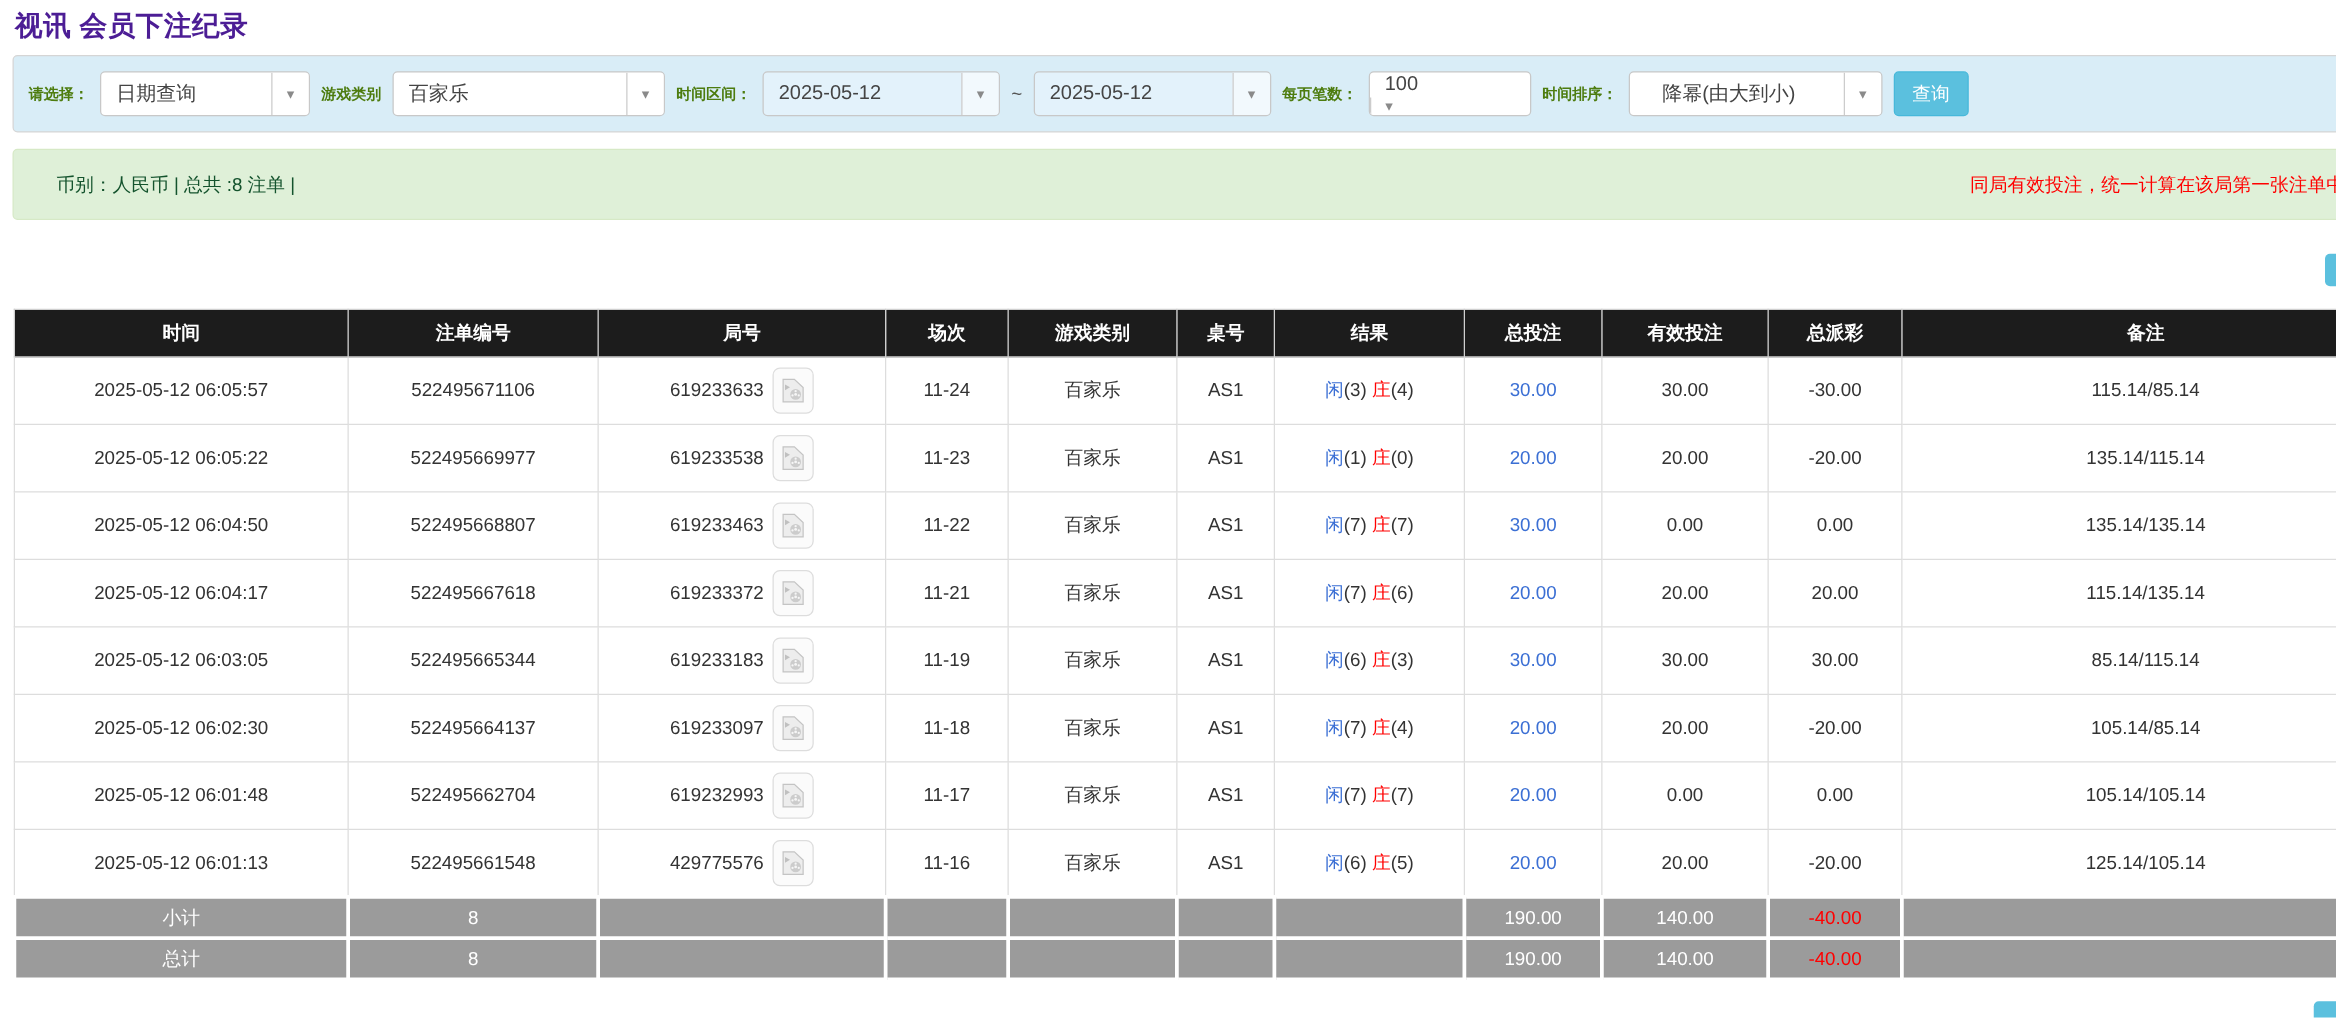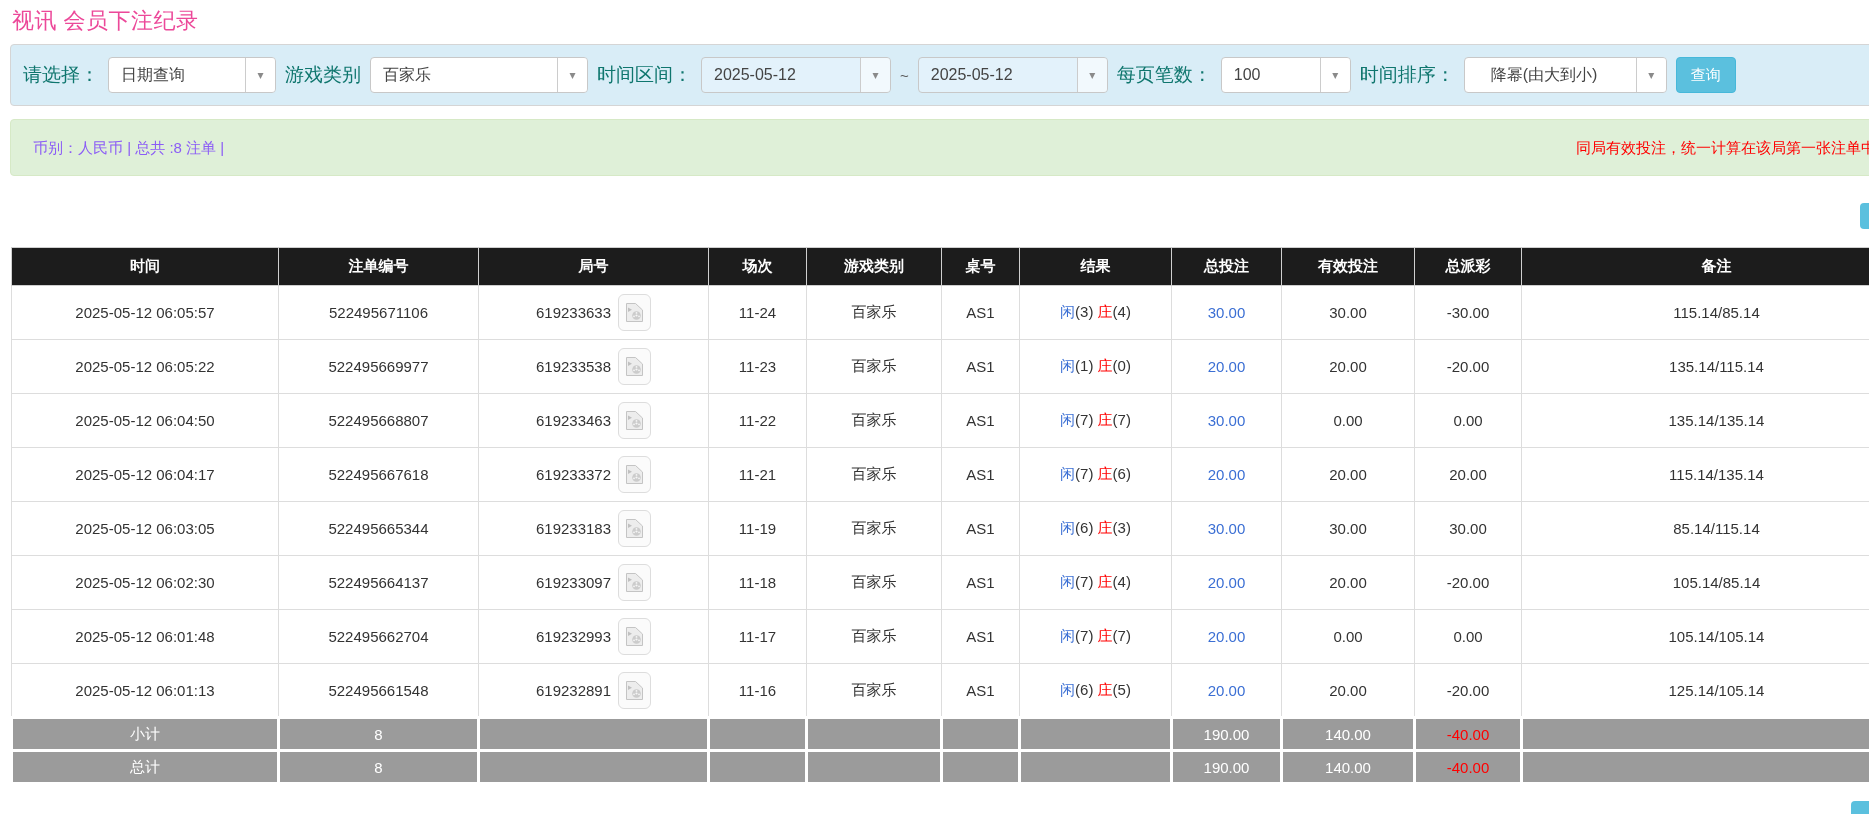--- a/index.html
+++ b/index.html
@@ -6,74 +6,74 @@
   html, body { width: 1869px; height: 814px; }
   body {
     font-family: "Liberation Sans", "DejaVu Sans", sans-serif;
     background: #fff;
     position: relative;
     overflow: hidden;
     color: #333;
   }
   .page-title {
     position: absolute; left: 12px; top: 6px;
-    font-size: 22px; font-weight: 400; color: #ec4899;
+    font-size: 22px; font-weight: 700; color: #4c1d95;
     letter-spacing: 0.5px;
   }
   
   .filter-panel {
     position: absolute; left: 10px; top: 44px;
     width: 1880px; height: 62px;
     background: #d9edf7;
     border: 1px solid #d5d5d5;
     border-radius: 4px;
     display: flex; align-items: center;
     padding: 0 12px; gap: 9px;
     white-space: nowrap;
   }
-  .flabel { font-size: 19px; font-weight: normal; color: #0f766e; }
+  .flabel { font-size: 12px; font-weight: bold; color: #4d7c0f; }
   .select {
     height: 36px; background: #fff;
     border: 1px solid #c8c8c8; border-radius: 4px;
     display: inline-flex; align-items: stretch;
     overflow: hidden; cursor: pointer;
   }
   .select .sel-val {
     display: flex; align-items: center;
     padding: 0 12px; font-size: 16px; color: #444; flex: 1;
   }
   .select .sel-arrow {
     width: 30px; border-left: 1px solid #ccc;
     display: flex; align-items: center; justify-content: center;
     color: #8a8a8a; font-size: 12px; background: rgba(255,255,255,.55);
   }
   .select.date { background: #e3f2fb; }
   .w-query { width: 168px; }
   .w-game  { width: 218px; }
   .w-date  { width: 190px; justify-content: space-between; }
-  .w-per   { width: 130px; }
+  .w-per   { width: 130px; flex-direction: column; }
   .w-sort  { width: 203px; padding-left: 14px; }
   .tilde { font-size: 15px; color: #555; }
   .btn-search {
     height: 36px; padding: 0 14px;
     background: #5bc0de; color: #fff;
     border: 1px solid #46b8da; border-radius: 4px;
     font-size: 15px; cursor: pointer;
     font-family: inherit;
   }
   
   .summary-bar {
     position: absolute; left: 10px; top: 119px;
     width: 1880px; height: 57px;
     background: #dff0d8;
     border: 1px solid #d6e9c6; border-radius: 4px;
   }
   .summary-left {
-    position: absolute; left: 22px; top: 50%; transform: translateY(-50%);
-    font-size: 15px; color: #8b5cf6;
+    position: absolute; left: 34px; top: 50%; transform: translateY(-50%);
+    font-size: 15px; color: #14532d;
   }
   .summary-note {
     position: absolute; left: 1565px; top: 50%; transform: translateY(-50%);
     font-size: 15px; color: #f00; white-space: nowrap;
   }
   
   .side-tab {
     position: absolute; left: 1860px; top: 203px;
     width: 30px; height: 26px;
     background: #5bc0de; border-radius: 4px 0 0 4px;
@@ -399,21 +399,21 @@
     </td>
     <td><a class="bet-link">20.00</a></td>
     <td>0.00</td>
     <td class="c-payout">0.00</td>
     <td>105.14/105.14</td>
   </tr>
       <tr>
     <td>2025-05-12 06:01:13</td>
     <td>522495661548</td>
     <td>
-      <span class="round-num">619232891</span><button class="video-btn">
+      <span class="round-num">429775576</span><button class="video-btn">
             <svg width="19" height="21" viewBox="0 0 19 21">
               <path d="M1.5 1.5h9l7 6.5v11.5h-16z" fill="#ededed" stroke="#c4c4c4"></path>
               <path d="M3 5.5l4 2.3-4 2.3z" fill="#c0c0c0"></path>
               <circle cx="11.5" cy="13.5" r="4.3" fill="#cccccc"></circle>
               <circle cx="11.5" cy="13.5" r="1.1" fill="#f6f6f6"></circle>
               <circle cx="11.5" cy="10.9" r="0.9" fill="#f6f6f6"></circle>
               <circle cx="9" cy="14.3" r="0.9" fill="#f6f6f6"></circle>
               <circle cx="14" cy="14.3" r="0.9" fill="#f6f6f6"></circle>
             </svg>
           </button>

